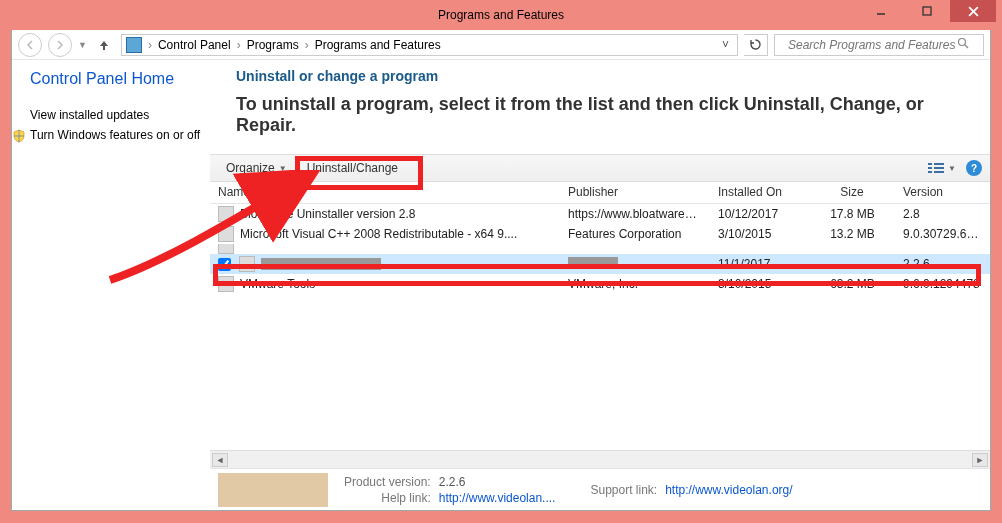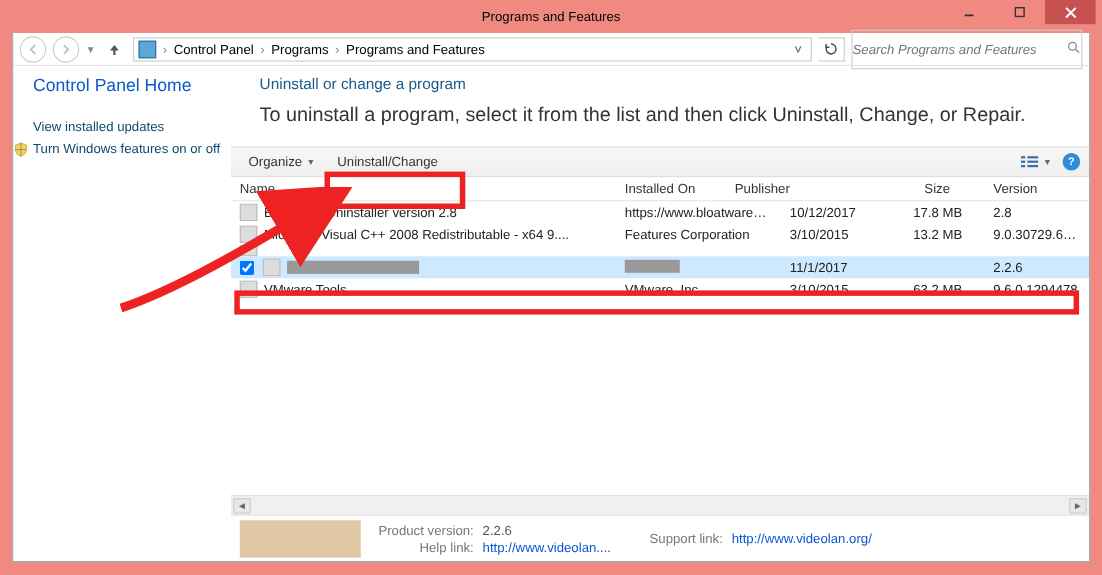--- a/index.html
+++ b/index.html
@@ -13,31 +13,31 @@
   .client { position: absolute; left: 11px; right: 11px; top: 30px; bottom: 12px; background: #fff; display: flex; flex-direction: column; border: 1px solid #9aa; border-top: none; }
   .navbar { height: 30px; display: flex; align-items: center; padding: 0 6px; gap: 6px; border-bottom: 1px solid #e5e5e5; }
   .nav-circle { width: 24px; height: 24px; border: 1px solid #ccc; border-radius: 50%; display: flex; align-items: center; justify-content: center; color: #999; background: #fff; }
   .bc-up { width: 22px; height: 22px; display: flex; align-items: center; justify-content: center; color: #555; }
   .breadcrumbs { flex: 1; height: 22px; border: 1px solid #ccc; display: flex; align-items: center; padding: 0 4px; gap: 4px; }
   .bc-icon { width: 16px; height: 16px; background: #5da7d6; border: 1px solid #2c6ea3; }
   .bc-sep { color: #888; padding: 0 2px; }
   .bc-item { color: #000; cursor: default; }
   .bc-drop { margin-left: auto; color: #555; padding: 0 4px; }
   .refresh-btn { width: 24px; height: 22px; border: 1px solid #ccc; border-left: none; display: flex; align-items: center; justify-content: center; color: #444; }
-  .searchbox { width: 210px; height: 36px; border: 1px solid #ccc; display: flex; align-items: center; padding: 0 0; position: relative; }
+  .searchbox { width: 210px; height: 22px; border: 1px solid #ccc; display: flex; align-items: center; padding: 0 13px; position: relative; }
   .searchbox input { border: none; outline: none; flex: 1; font-style: italic; color: #888; background: transparent; }
   .searchbox .mag { color: #888; }
   .body { flex: 1; display: flex; min-height: 0; }
   .leftnav { width: 198px; padding: 10px 8px 0 18px; }
   .leftnav .home { color: #0b57d0; font-size: 16px; margin-bottom: 20px; cursor: default; }
-  .leftnav .link { color: #0c4a6e; font-size: 12px; margin-bottom: 6px; cursor: default; }
+  .leftnav .link { color: #000000; font-size: 12px; margin-bottom: 6px; cursor: default; }
   .leftnav .link.shield { position: relative; padding-left: 0; }
   .shield-icon { position: absolute; left: -18px; top: 1px; width: 14px; height: 14px; }
   .main { flex: 1; display: flex; flex-direction: column; min-width: 0; }
-  .main-header { padding: 8px 16px 4px 26px; }
+  .main-header { padding: 8px 16px 4px 26px; font-weight: bold; }
   .page-title { color: #1a5b8a; font-size: 14px; margin-bottom: 10px; }
   .page-desc { color: #333; font-size: 18px; margin-bottom: 14px; }
   .toolbar { height: 28px; background: linear-gradient(#f7f7f7,#eee); border-top: 1px solid #ddd; border-bottom: 1px solid #ddd; display: flex; padding: 0 8px; gap: 4px; position: relative; }
   .tb-btn { padding: 3px 8px; display: flex; align-items: center; gap: 4px; color: #333; }
   .tb-drop { font-size: 8px; color: #666; }
   .tb-right { margin-left: auto; display: flex; align-items: center; gap: 10px; }
   .view-btn { display:flex; align-items:center; gap:4px; color:#3a6ea5; }
   .help-btn { width:16px;height:16px;border-radius:50%;background:#2e8bd8;color:#fff;display:flex;align-items:center;justify-content:center;font-weight:bold;font-size:10px; }
   .listarea { flex: 1; overflow: hidden; position: relative; display: flex; flex-direction: column; }
   .columns { display: flex; height: 22px; border-bottom: 1px solid #e5e5e5; }
@@ -182,22 +182,22 @@
                 </svg>
               <span class="tb-drop">▼</span>
             </div>
             <div class="help-btn">?</div>
           </div>
         </div>
 
         <div class="listarea">
           <div class="columns">
             <div class="col c-name">Name</div>
+            <div class="col c-pub">Publisher</div>
             <div class="col c-inst">Installed On</div>
-            <div class="col c-pub">Publisher</div>
             <div class="col c-size">Size</div>
             <div class="col c-ver">Version</div>
           </div>
           <div class="rows" id="rows">
               <div class="row">
                 <div class="cell c-name">
                   <span class="prog-icon"></span>
                   <span>Bloatware Uninstaller version 2.8</span>
                 </div>
                 <div class="cell c-pub">https://www.bloatwareuninstall...</div>

